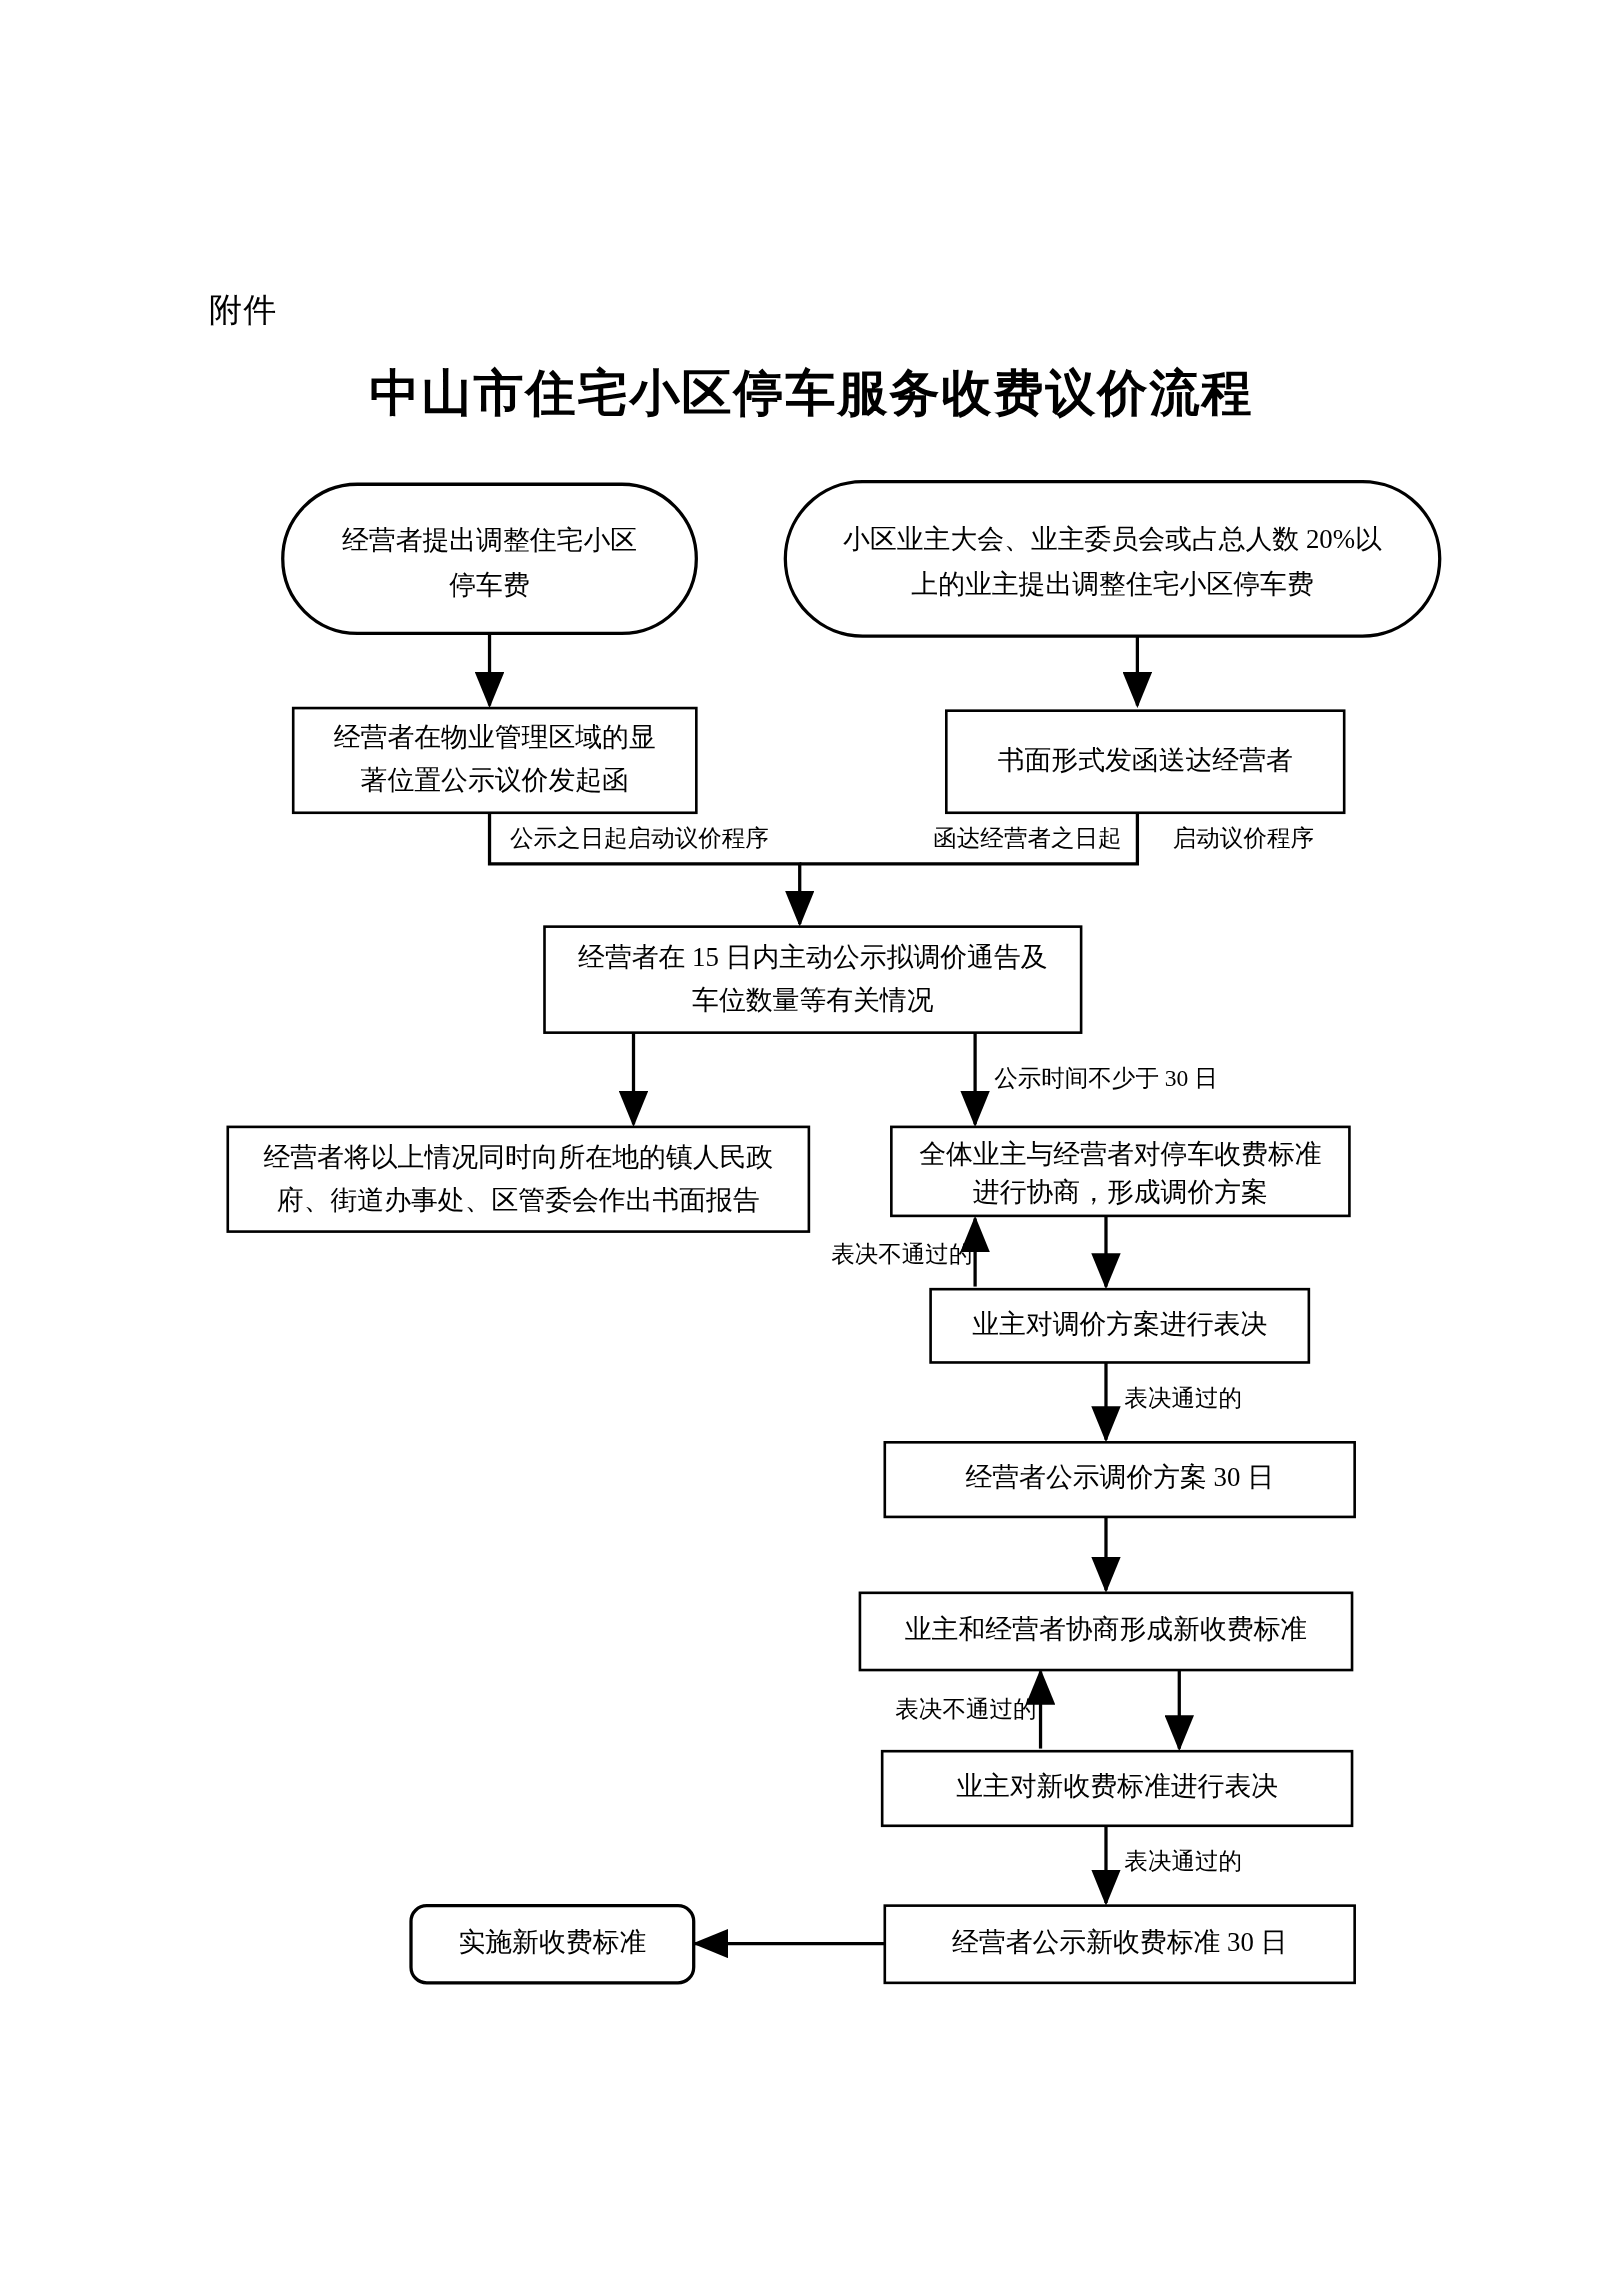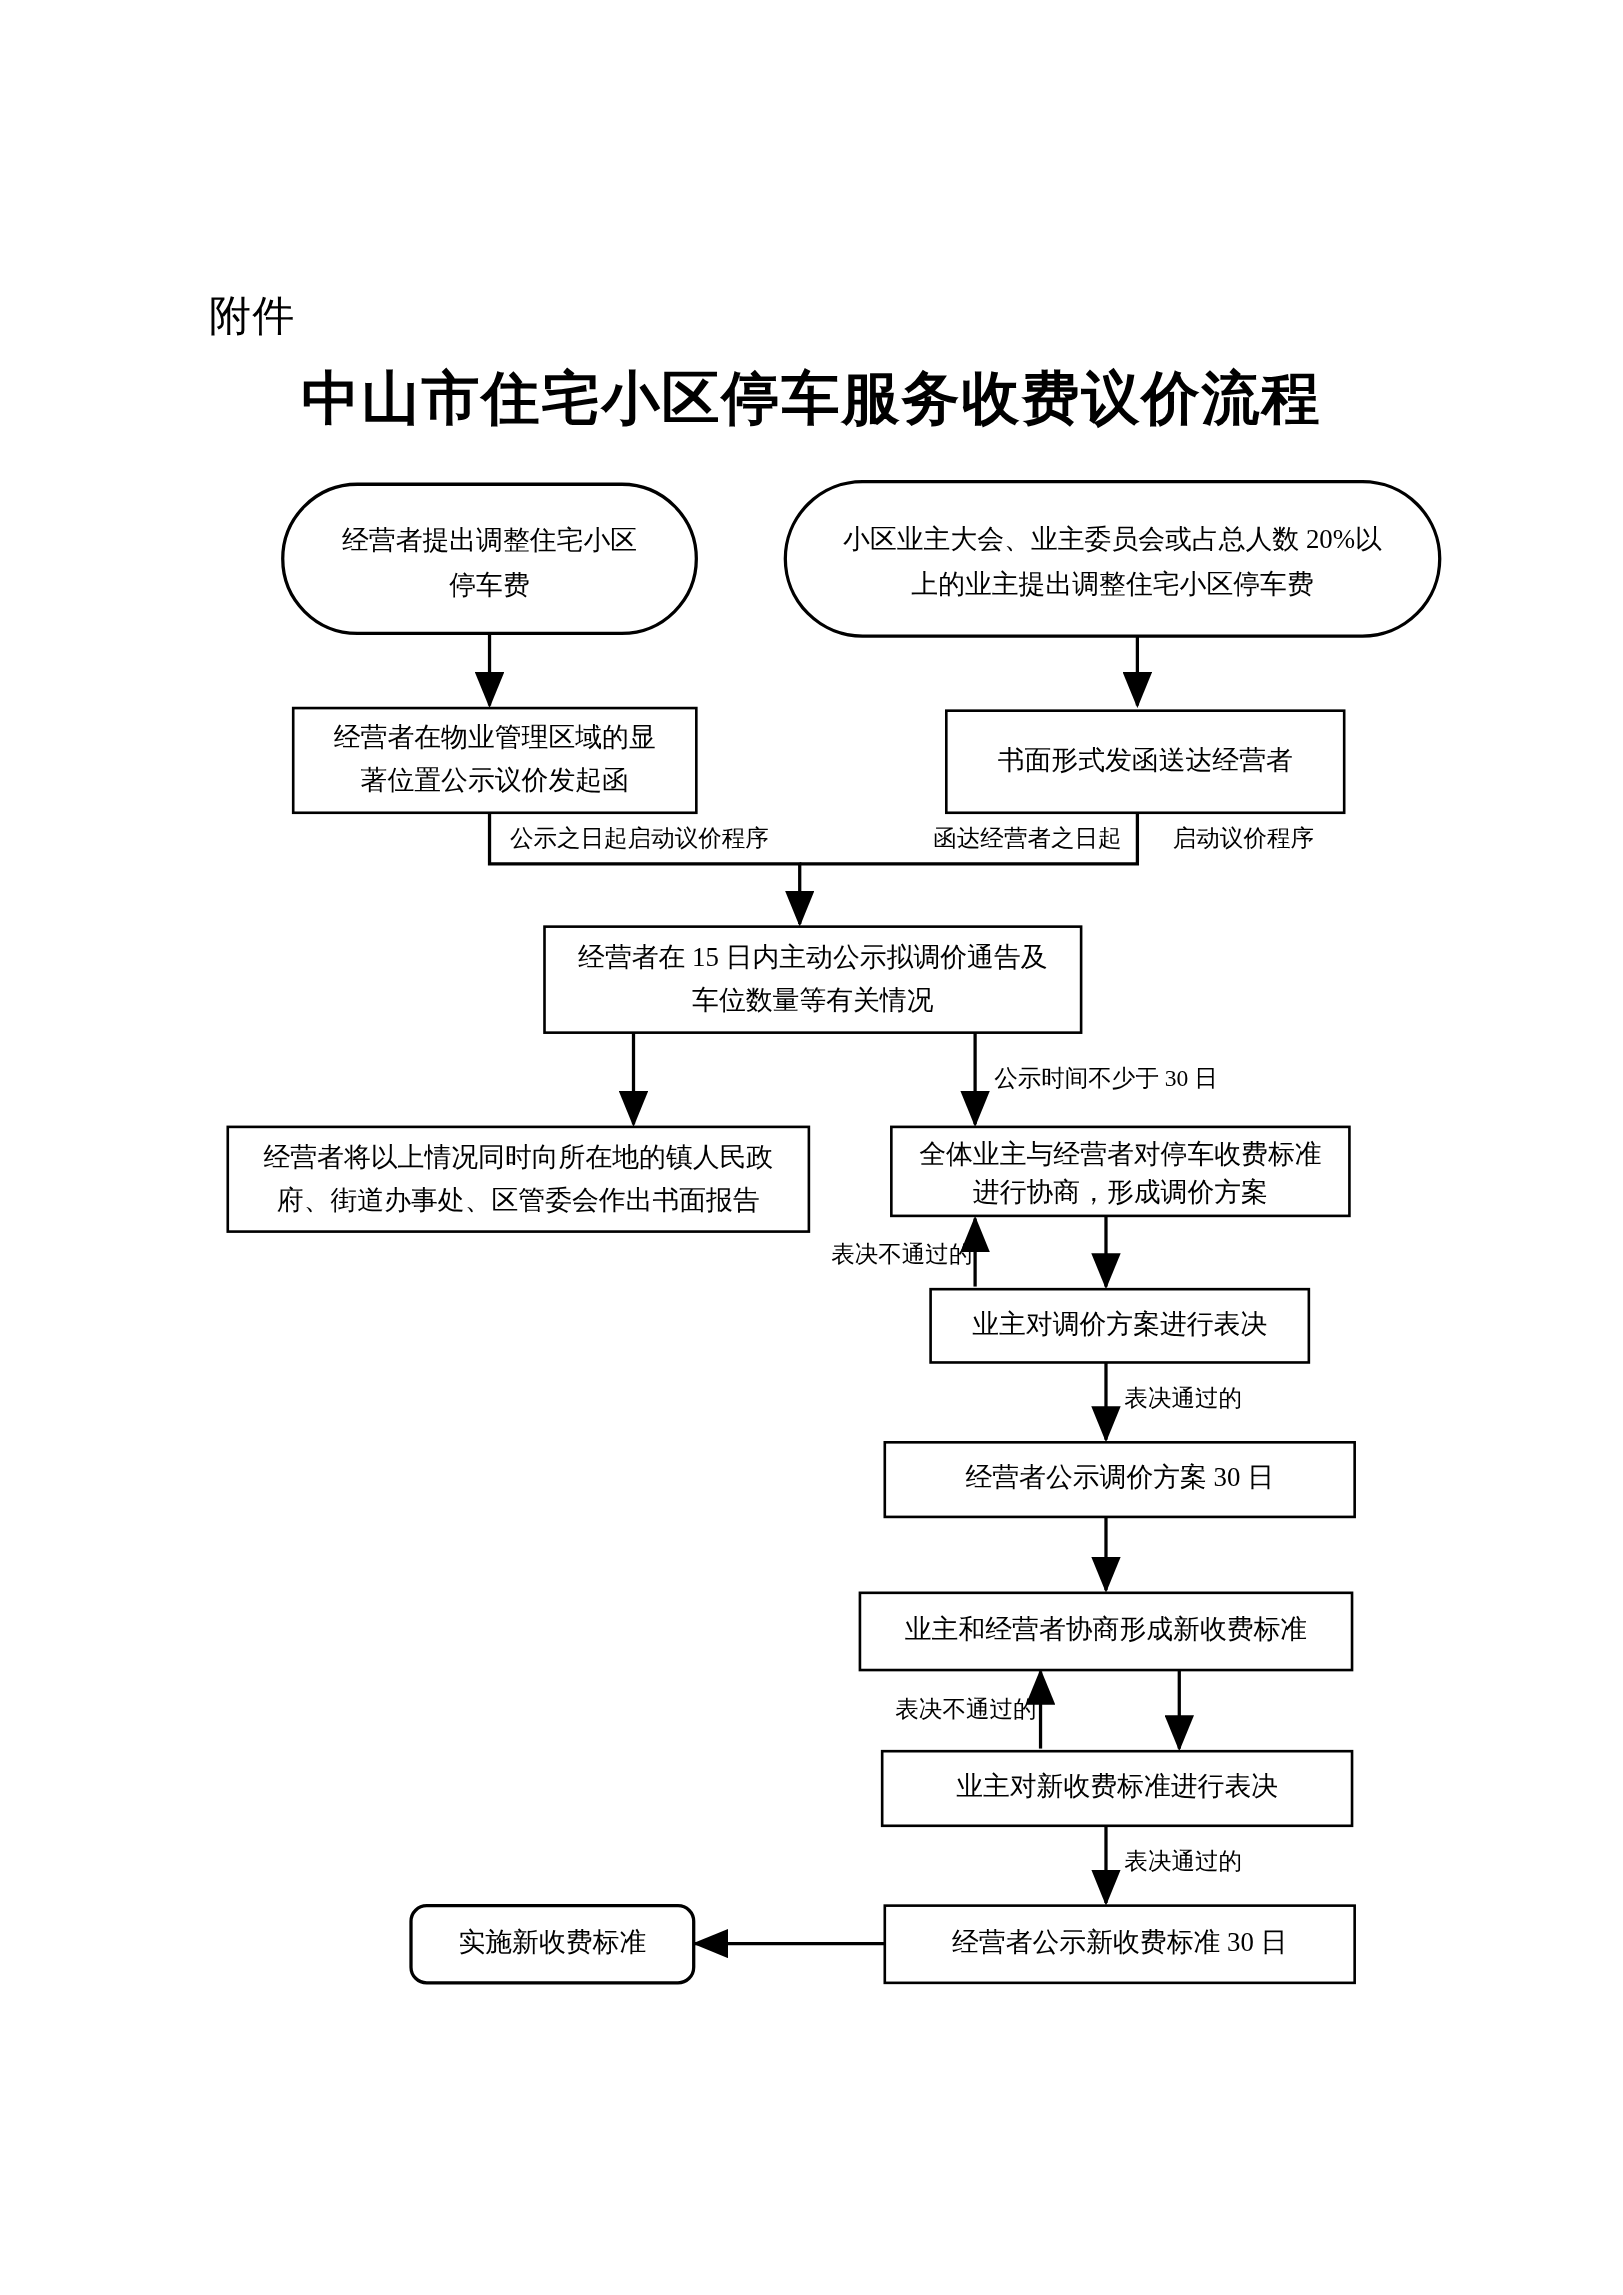--- a/index.html
+++ b/index.html
@@ -19,33 +19,33 @@
     position: absolute;
     left: 0; top: 0;
     width: 1623px;
     height: 2295px;
     background: #ffffff;
   }
   .attachment-label {
     position: absolute;
     left: 209px;
     top: 288px;
-    font-size: 42px;
+    font-size: 33px;
     font-family: "Liberation Sans", "DejaVu Sans", sans-serif;
     font-weight: 400;
     letter-spacing: 1.3px;
     color: #000;
   }
   .doc-title {
     position: absolute;
     left: 0;
     top: 360px;
     width: 1623px;
     text-align: center;
-    font-size: 58px;
+    font-size: 50px;
     font-weight: bold;
     font-family: "Liberation Sans", "DejaVu Sans", sans-serif;
     letter-spacing: 2px;
     color: #000;
   }
   svg#flow {
     position: absolute;
     left: 0;
     top: 0;
     width: 1623px;

